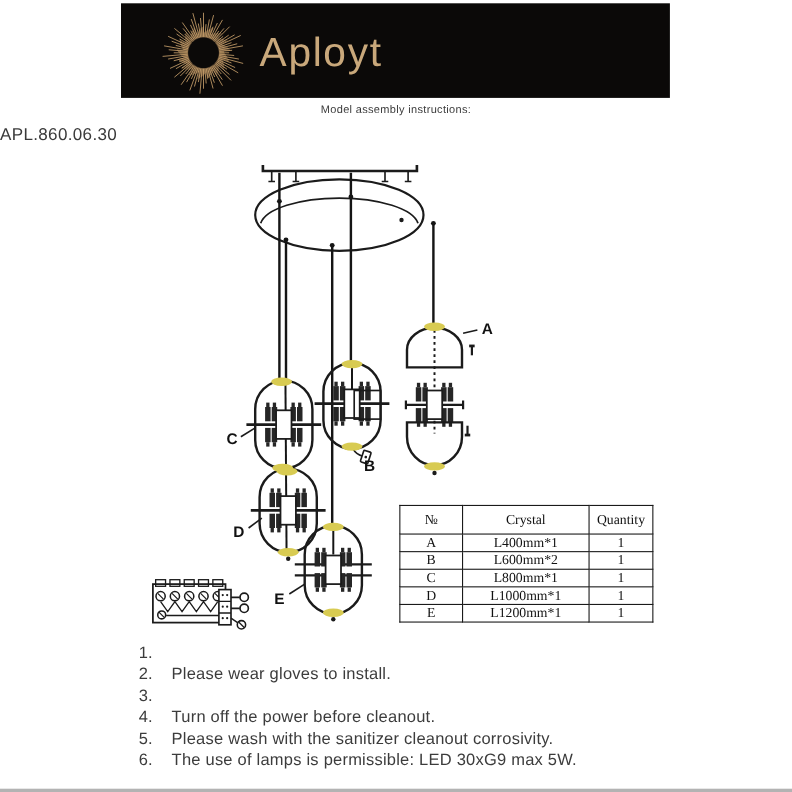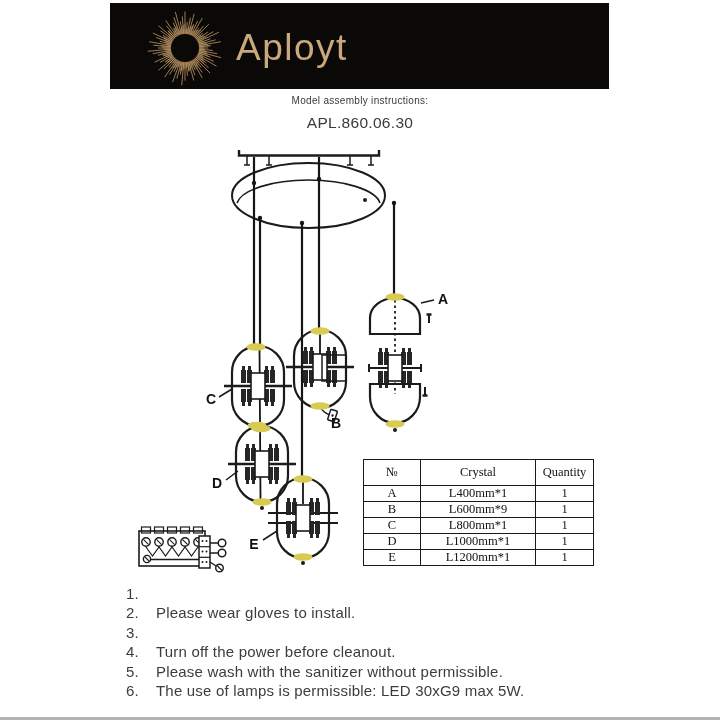--- a/index.html
+++ b/index.html
@@ -15,21 +15,21 @@
   .brand{
     position:absolute;left:126px;top:24px;
     font-size:37px;font-weight:300;color:#c9a87b;letter-spacing:1.5px;
   }
   .corner-rays{position:absolute;right:0;top:0;width:210px;height:86px;}
   .sheet-title{
     position:absolute;top:95px;left:0;width:720px;text-align:center;
     font-size:10px;color:#3a3a3a;letter-spacing:.3px;
   }
   .model-number{
-    position:absolute;top:114px;left:0;width:720px;text-align:center;
+    position:absolute;top:114px;left:0;width:720px;text-align:left;
     font-size:15.5px;color:#3a3a3a;letter-spacing:.3px;
   }
   .diagram{position:absolute;left:100px;top:140px;width:520px;height:445px;}
   .parts-table{
     position:absolute;left:363px;top:459px;border-collapse:collapse;
     font-family:"Liberation Serif",serif;font-size:12.5px;color:#111;
     table-layout:fixed;
   }
   .parts-table th,.parts-table td{
     border:1.6px solid #1a1a1a;text-align:center;padding:0;
@@ -507,21 +507,21 @@
       </tr>
     </thead>
     <tbody>
       <tr>
         <td>A</td>
         <td>L400mm*1</td>
         <td>1</td>
       </tr>
       <tr>
         <td>B</td>
-        <td>L600mm*9</td>
+        <td>L600mm*2</td>
         <td>1</td>
       </tr>
       <tr>
         <td>C</td>
         <td>L800mm*1</td>
         <td>1</td>
       </tr>
       <tr>
         <td>D</td>
         <td>L1000mm*1</td>
@@ -545,21 +545,21 @@
     </div>
     <div class="ins-row">
       <span class="ins-num">3.</span>
     </div>
     <div class="ins-row">
       <span class="ins-num">4.</span>
       <span>Turn off the power before cleanout.</span>
     </div>
     <div class="ins-row">
       <span class="ins-num">5.</span>
-      <span>Please wash with the sanitizer without permissible.</span>
+      <span>Please wash with the sanitizer cleanout corrosivity.</span>
     </div>
     <div class="ins-row">
       <span class="ins-num">6.</span>
       <span>The use of lamps is permissible: LED 30xG9 max 5W.</span>
     </div>
   </div>
 
   <div class="bottom-edge"></div>
 </div>
 

